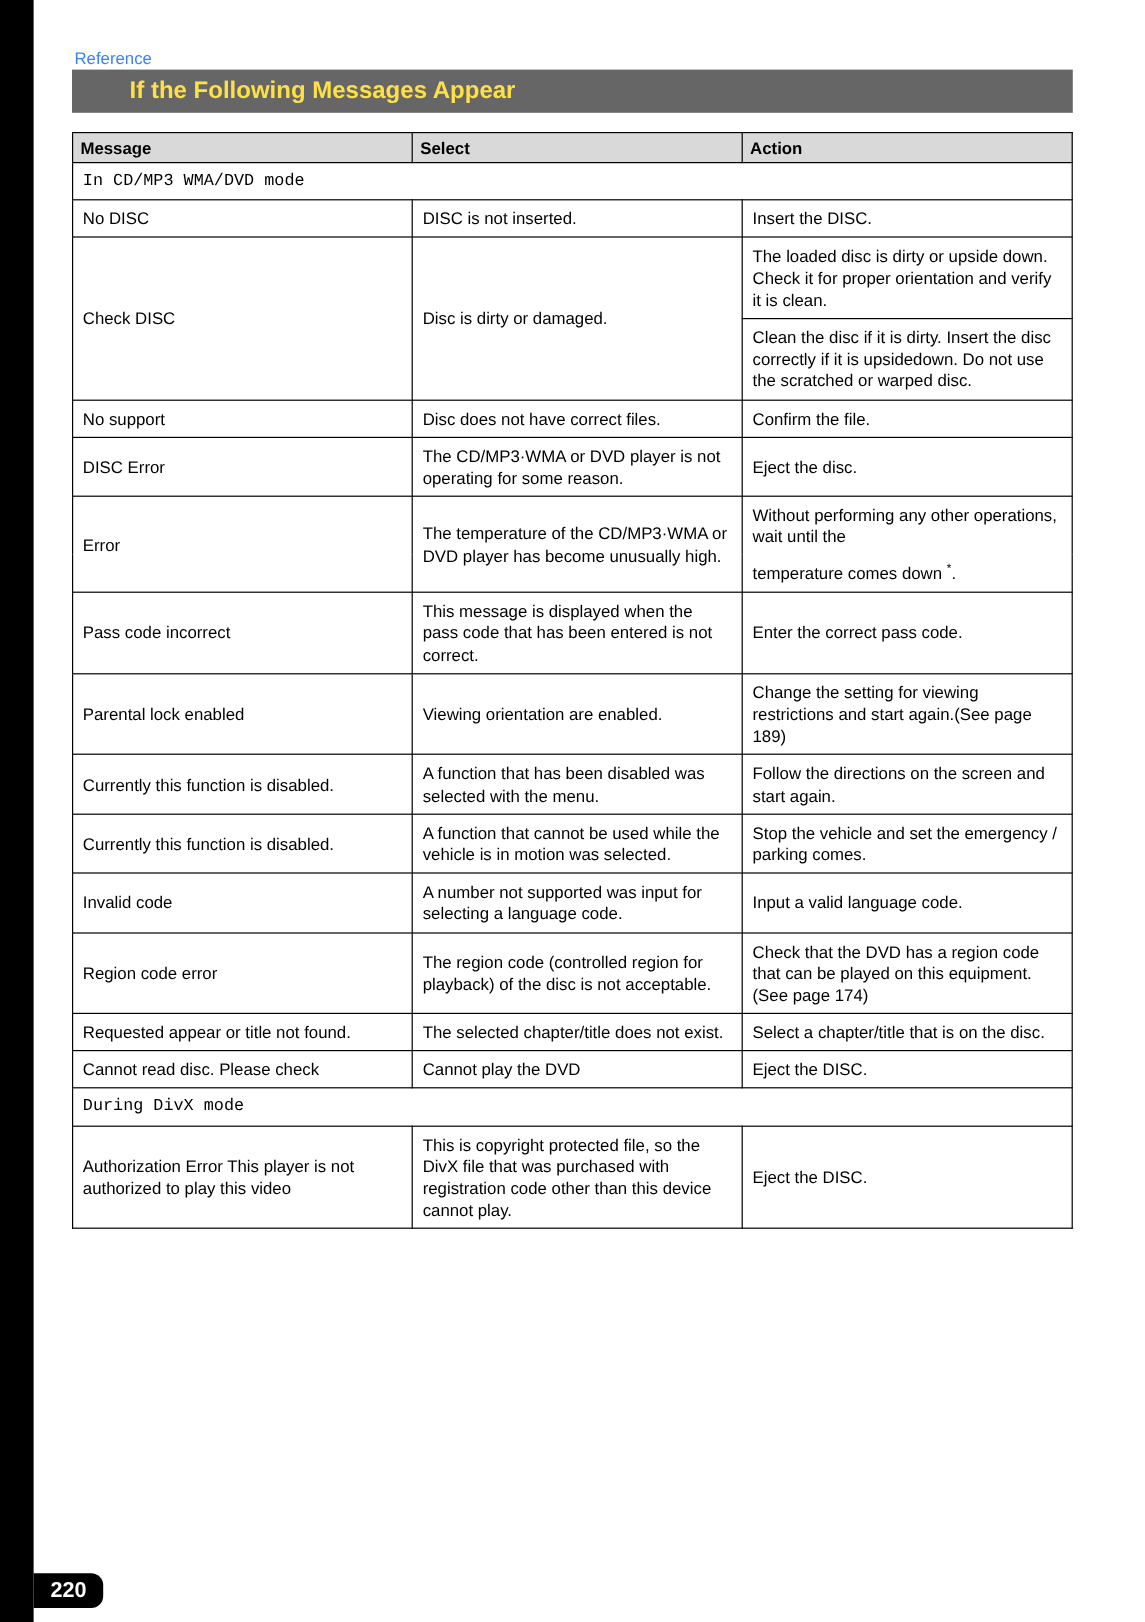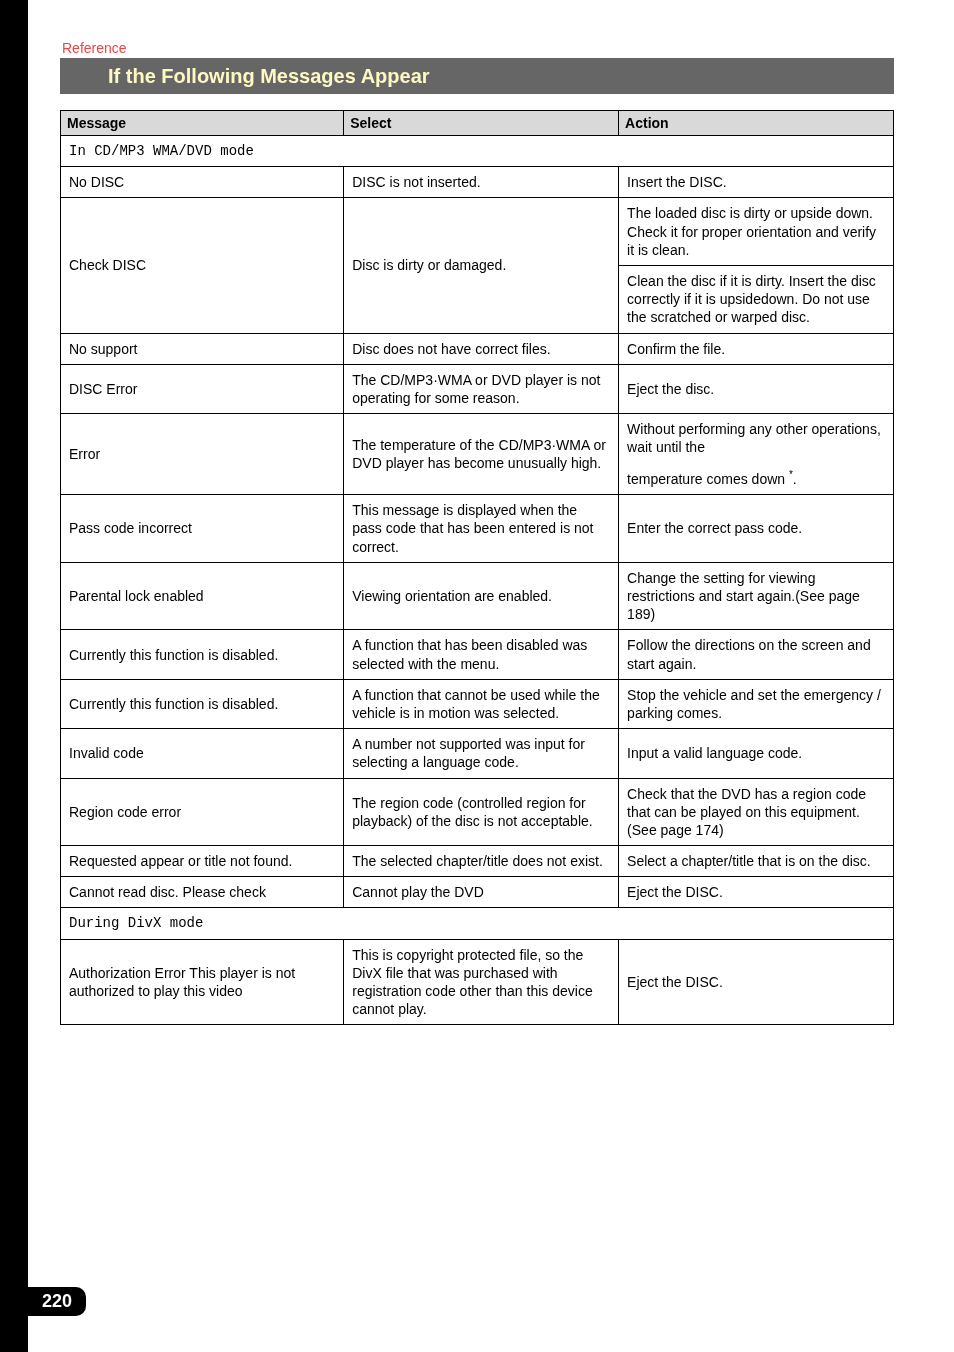--- a/index.html
+++ b/index.html
@@ -17,37 +17,37 @@
   .left-tab {
     position: absolute;
     left: 0;
     top: 0;
     width: 28px;
     height: 1352px;
     background: #000;
   }
   .ref-label {
     font-size: 14px;
-    color: #ef4444;
+    color: #3b82f6;
     margin: 0 0 2px 0;
     padding-left: 2px;
   }
   .page-title {
     font-size: 32px;
     font-weight: bold;
     margin: 0;
     padding-bottom: 6px;
     border-bottom: 2px solid #000;
     margin-bottom: 28px;
   }
   .section-bar {
     display: flex;
     align-items: center;
     background: #666;
-    color: #fef9c3;
+    color: #fde047;
     font-size: 20px;
     font-weight: bold;
     margin-bottom: 16px;
     height: 36px;
     line-height: 36px;
   }
   .section-bar .accent {
     width: 36px;
     background: #000;
     flex-shrink: 0;
@@ -80,21 +80,21 @@
     line-height: 1.3;
   }
   .mode-row td {
     font-size: 14px;
     padding: 4px 8px;
     font-family: Liberation Mono, monospace;
   }
   .page-num-wrap {
     position: absolute;
     left: 28px;
-    bottom: 36px;
+    bottom: 12px;
     background: #000;
     color: #fff;
     font-weight: bold;
     font-size: 18px;
     padding: 4px 14px;
     border-top-right-radius: 10px;
     border-bottom-right-radius: 10px;
   }
   .sup {
     vertical-align: super;

